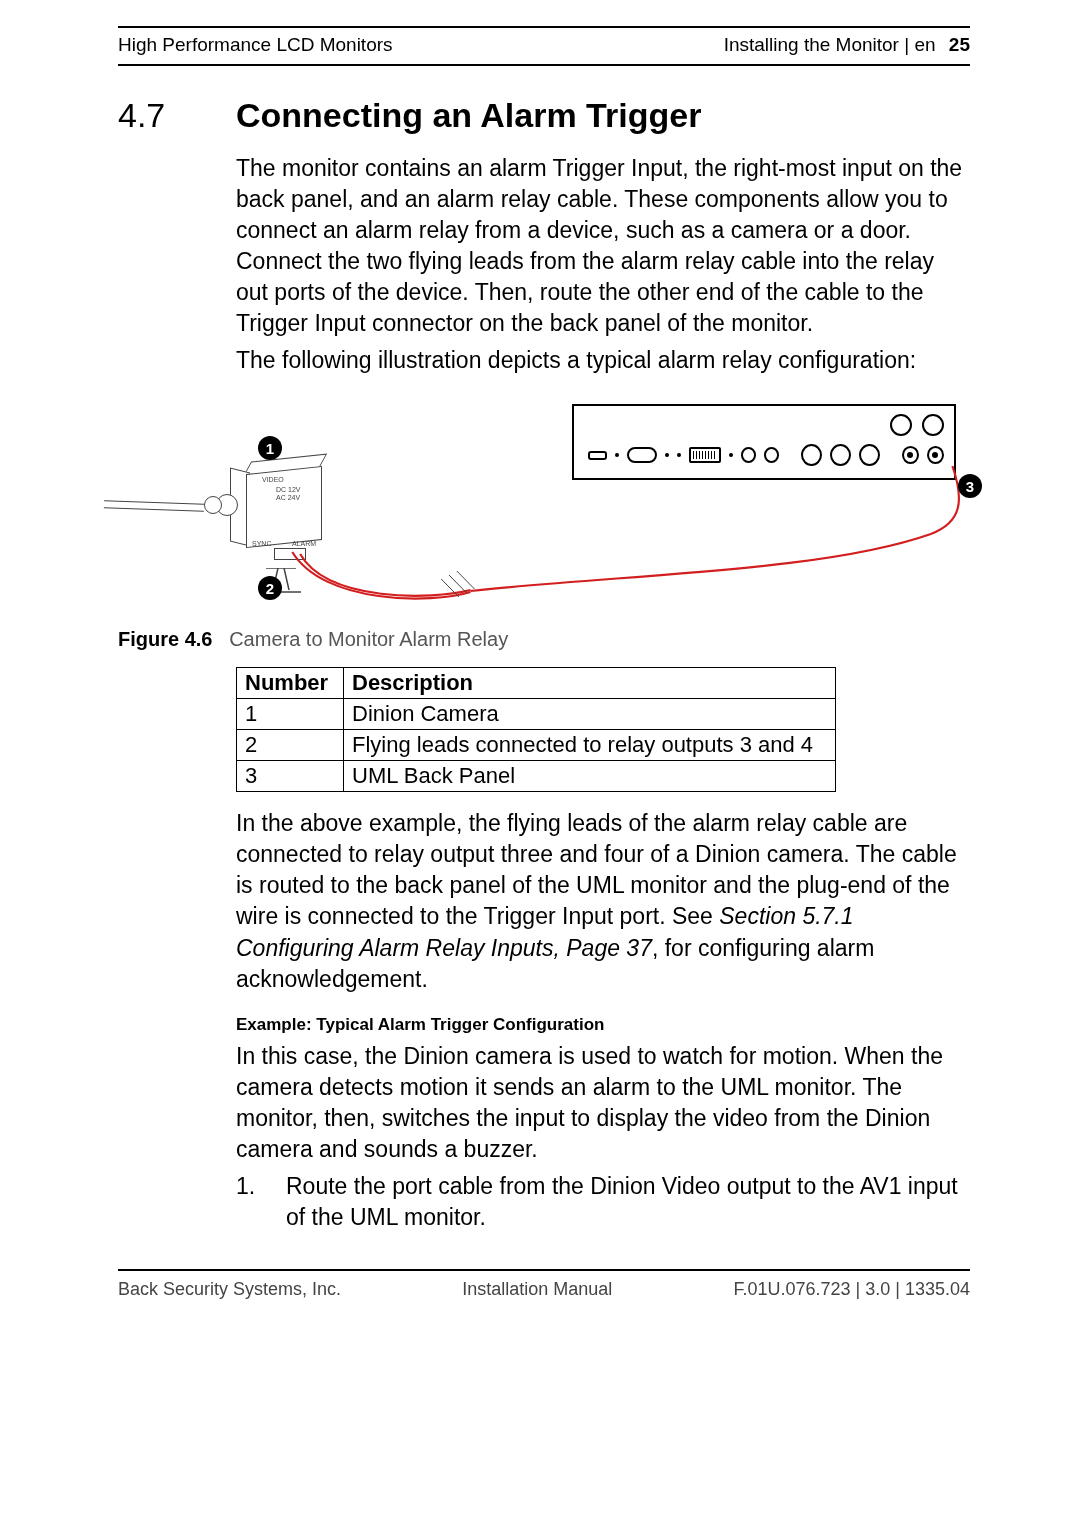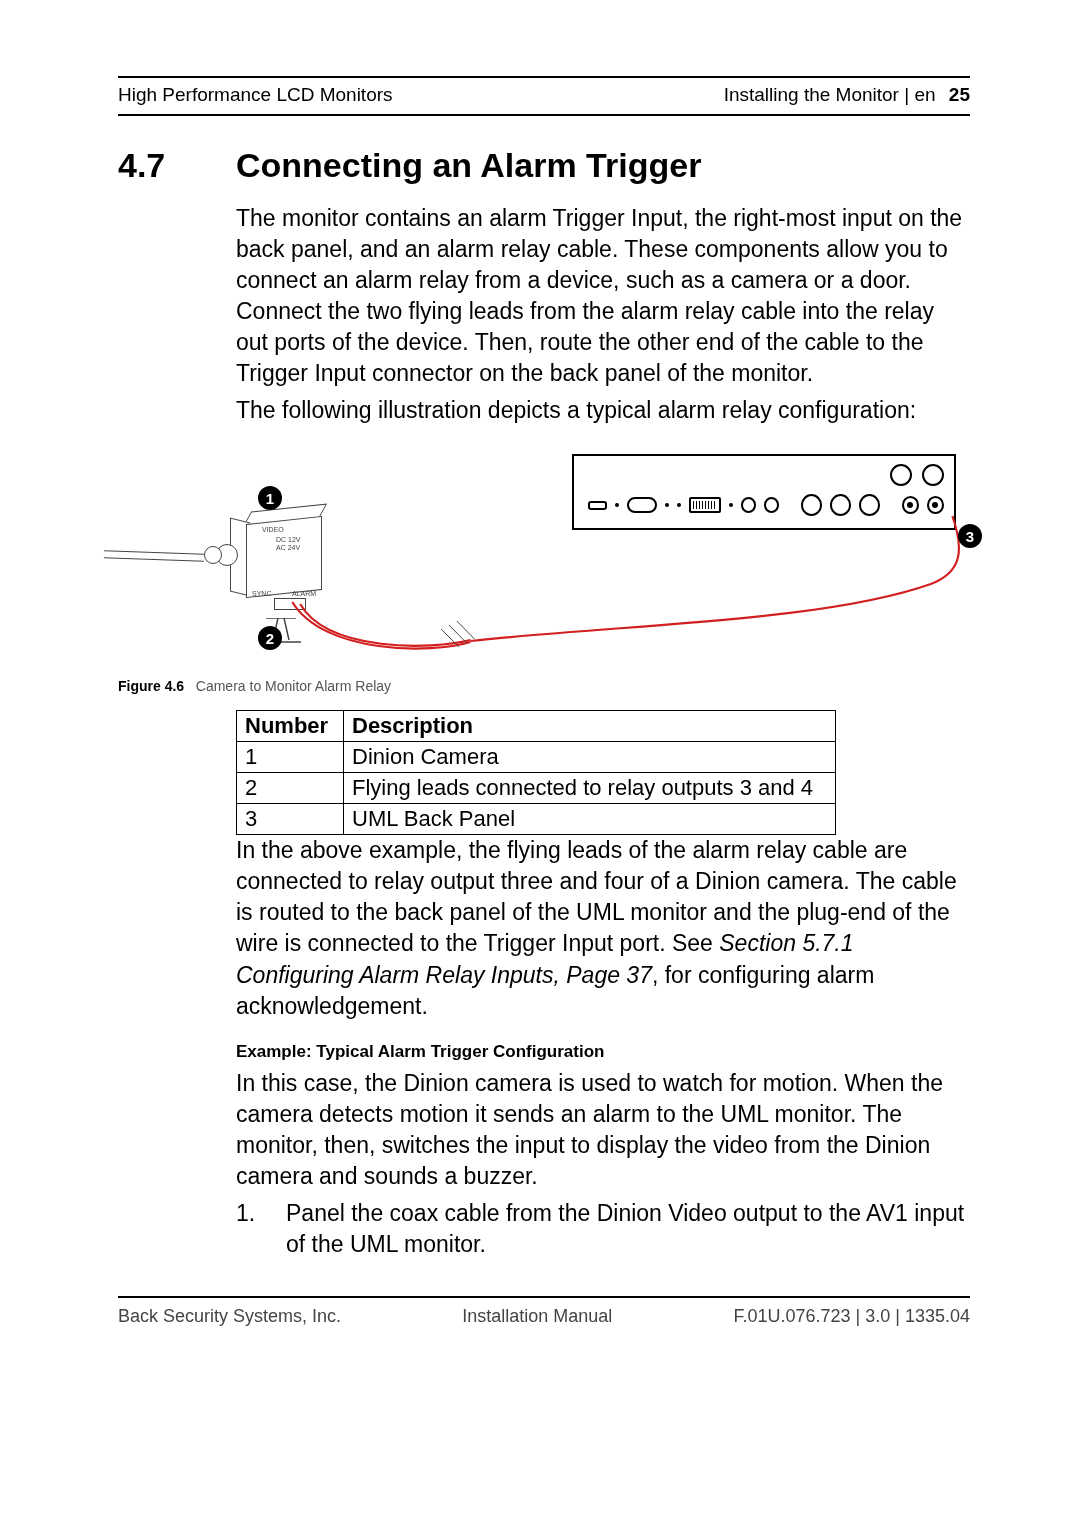--- a/index.html
+++ b/index.html
@@ -9,21 +9,21 @@
     background: #fff;
     font-family: "Helvetica Neue", Helvetica, Arial, sans-serif;
     color: #000;
     -webkit-font-smoothing: antialiased;
   }
   .page {
     width: 1080px;
     height: 1529px;
     position: relative;
     box-sizing: border-box;
-    padding: 76px 110px 56px 118px;
+    padding: 26px 110px 56px 118px;
   }
   .rule {
     border: 0;
     border-top: 2px solid #000;
     margin: 0;
   }
   .header {
     display: flex;
     justify-content: space-between;
     align-items: baseline;
@@ -35,21 +35,21 @@
   .header .pnum { font-weight: 700; margin-left: 8px; }
   .hr-under-header { margin-bottom: 30px; }
 
   .section-row {
     display: flex;
     align-items: baseline;
     margin-bottom: 18px;
   }
   .section-number {
     font-size: 34px;
-    font-weight: 700;
+    font-weight: 400;
     width: 118px;
     flex: 0 0 118px;
   }
   .section-title {
     font-size: 34px;
     font-weight: 800;
   }
   .body-col {
     margin-left: 118px;
   }
@@ -179,31 +179,31 @@
   
   .wire {
     position: absolute;
     left: 0; top: 0; width: 100%; height: 100%;
     pointer-events: none;
   }
   .wire path { stroke: #d21e1e; stroke-width: 2.2; fill: none; }
   .wire .hash { stroke:#444; stroke-width:1; }
 
   .fig-cap {
-    font-size: 14px;
+    font-size: 20px;
     color: #555;
     margin: 4px 0 16px -118px;
   }
   .fig-cap b { color:#000; font-weight:700; }
 
   table.desc {
     border-collapse: collapse;
     width: 600px;
     font-size: 22px;
-    margin-bottom: 0;
+    margin-bottom: 16px;
   }
   table.desc th, table.desc td {
     border: 1.3px solid #000;
     padding: 2px 8px;
     text-align: left;
     vertical-align: top;
   }
   table.desc th { font-weight: 700; }
   table.desc .numcol { width: 90px; }
 
@@ -347,21 +347,21 @@
     <p class="para">
       <span>In the above example, the flying leads of the alarm relay cable are connected to relay output three and four of a Dinion camera. The cable is routed to the back panel of the UML monitor and the plug-end of the wire is connected to the Trigger Input port. See </span><span class="ital">Section 5.7.1 Configuring Alarm Relay Inputs, Page 37</span><span>, for configuring alarm acknowledgement.</span>
     </p>
 
     <div class="sub-head">Example: Typical Alarm Trigger Configuration</div>
     <p class="para">In this case, the Dinion camera is used to watch for motion. When the camera detects motion it sends an alarm to the UML monitor. The monitor, then, switches the input to display the video from the Dinion camera and sounds a buzzer.</p>
 
     <ol class="steps">
       <li>
         <span class="num">1.</span>
-        <span>Panel the coax cable from the Dinion Video output to the AV1 input of the UML monitor.</span>
+        <span>Route the port cable from the Dinion Video output to the AV1 input of the UML monitor.</span>
       </li>
     </ol>
   </div>
 
   <hr class="rule footer-rule">
   <div class="footer">
     <div>Back Security Systems, Inc.</div>
     <div>Installation Manual</div>
     <div>F.01U.076.723 | 3.0 | 1335.04</div>
   </div>

